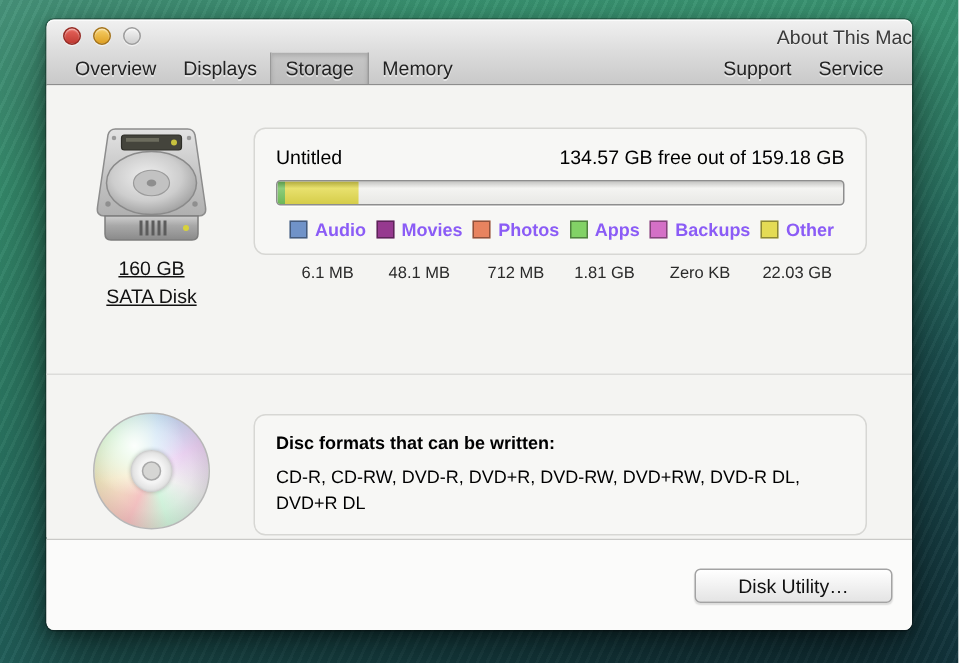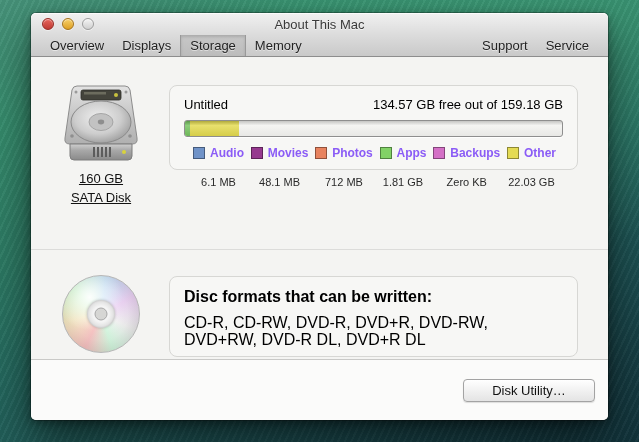--- a/index.html
+++ b/index.html
@@ -24,21 +24,21 @@
   }
   .chrome {
     height:44px; border-radius:5px 5px 0 0;
     background:linear-gradient(#f1f1f1, #dcdcdc 50%, #c9c9c9);
     border-bottom:1px solid #8d8d8d;
     box-shadow:inset 0 1px 0 rgba(255,255,255,.7);
   }
   .titlebar { position:relative; height:22px; }
   .title {
     position:absolute; left:0; right:0; top:0; height:22px;
-    line-height:23px; text-align:center; font-size:13px; color:#3a3a3a;
+    line-height:23px; text-align:right; font-size:13px; color:#3a3a3a;
     text-shadow:0 1px 0 rgba(255,255,255,.55);
   }
   .traffic { position:absolute; left:11px; top:5px; display:flex; gap:8px; }
   .light { width:12px; height:12px; border-radius:50%; border:1px solid; box-shadow:inset 0 1px 1px rgba(255,255,255,.55), 0 1px 0 rgba(255,255,255,.5); }
   .light.close { background:linear-gradient(#e8655c,#bf3a33); border-color:#962a23; }
   .light.min   { background:linear-gradient(#f7d069,#dea023); border-color:#a5731a; }
   .light.zoom  { background:linear-gradient(#f4f4f4,#cfcfcf); border-color:#9d9d9d; }
   .tabbar { height:21px; display:flex; align-items:stretch; padding:0 10px; }
   .tab {
     padding:0 9px; line-height:21px; font-size:13px; color:#232323;
@@ -94,21 +94,21 @@
     margin-top:8px; height:17px; border:1px solid #8e8e8e; border-radius:3px;
     background:linear-gradient(#c5c5c3, #f4f4f2 30%, #e8e8e5);
     overflow:hidden; display:flex; box-shadow:0 1px 0 rgba(255,255,255,.8);
   }
   .seg { height:100%; background-image:linear-gradient(rgba(0,0,0,.22), rgba(255,255,255,.18) 30%, rgba(0,0,0,.06)); }
   .legend { display:flex; justify-content:space-between; margin-top:9px; padding:0 7px 0 9px; }
   .legend-item { text-align:center; }
   .legend-top { display:flex; align-items:center; gap:5px; font-size:12px; font-weight:bold; color:#8b5cf6; }
   .swatch { width:12px; height:12px; border:1px solid rgba(0,0,0,.38); }
   .legend-value { font-size:11px; color:#2a2a2a; margin-top:16px; }
-  .formats-box { top:219px; height:81px; padding:11px 14px; font-size:16px; color:#000; }
+  .formats-box { top:219px; height:81px; padding:11px 14px; font-size:12px; color:#000; }
   .formats-title { font-weight:bold; }
   .formats-text { margin-top:8px; line-height:17px; max-width:370px; }
   
   .footer {
     position:absolute; left:0; right:0; bottom:0; height:61px;
     background:#fbfbfa; border-top:1px solid #c9c9c7; border-radius:0 0 5px 5px;
   }
   .btn {
     position:absolute; right:13px; top:19px; width:132px; height:23px;
     border:1px solid #a3a3a3; border-radius:4px;

